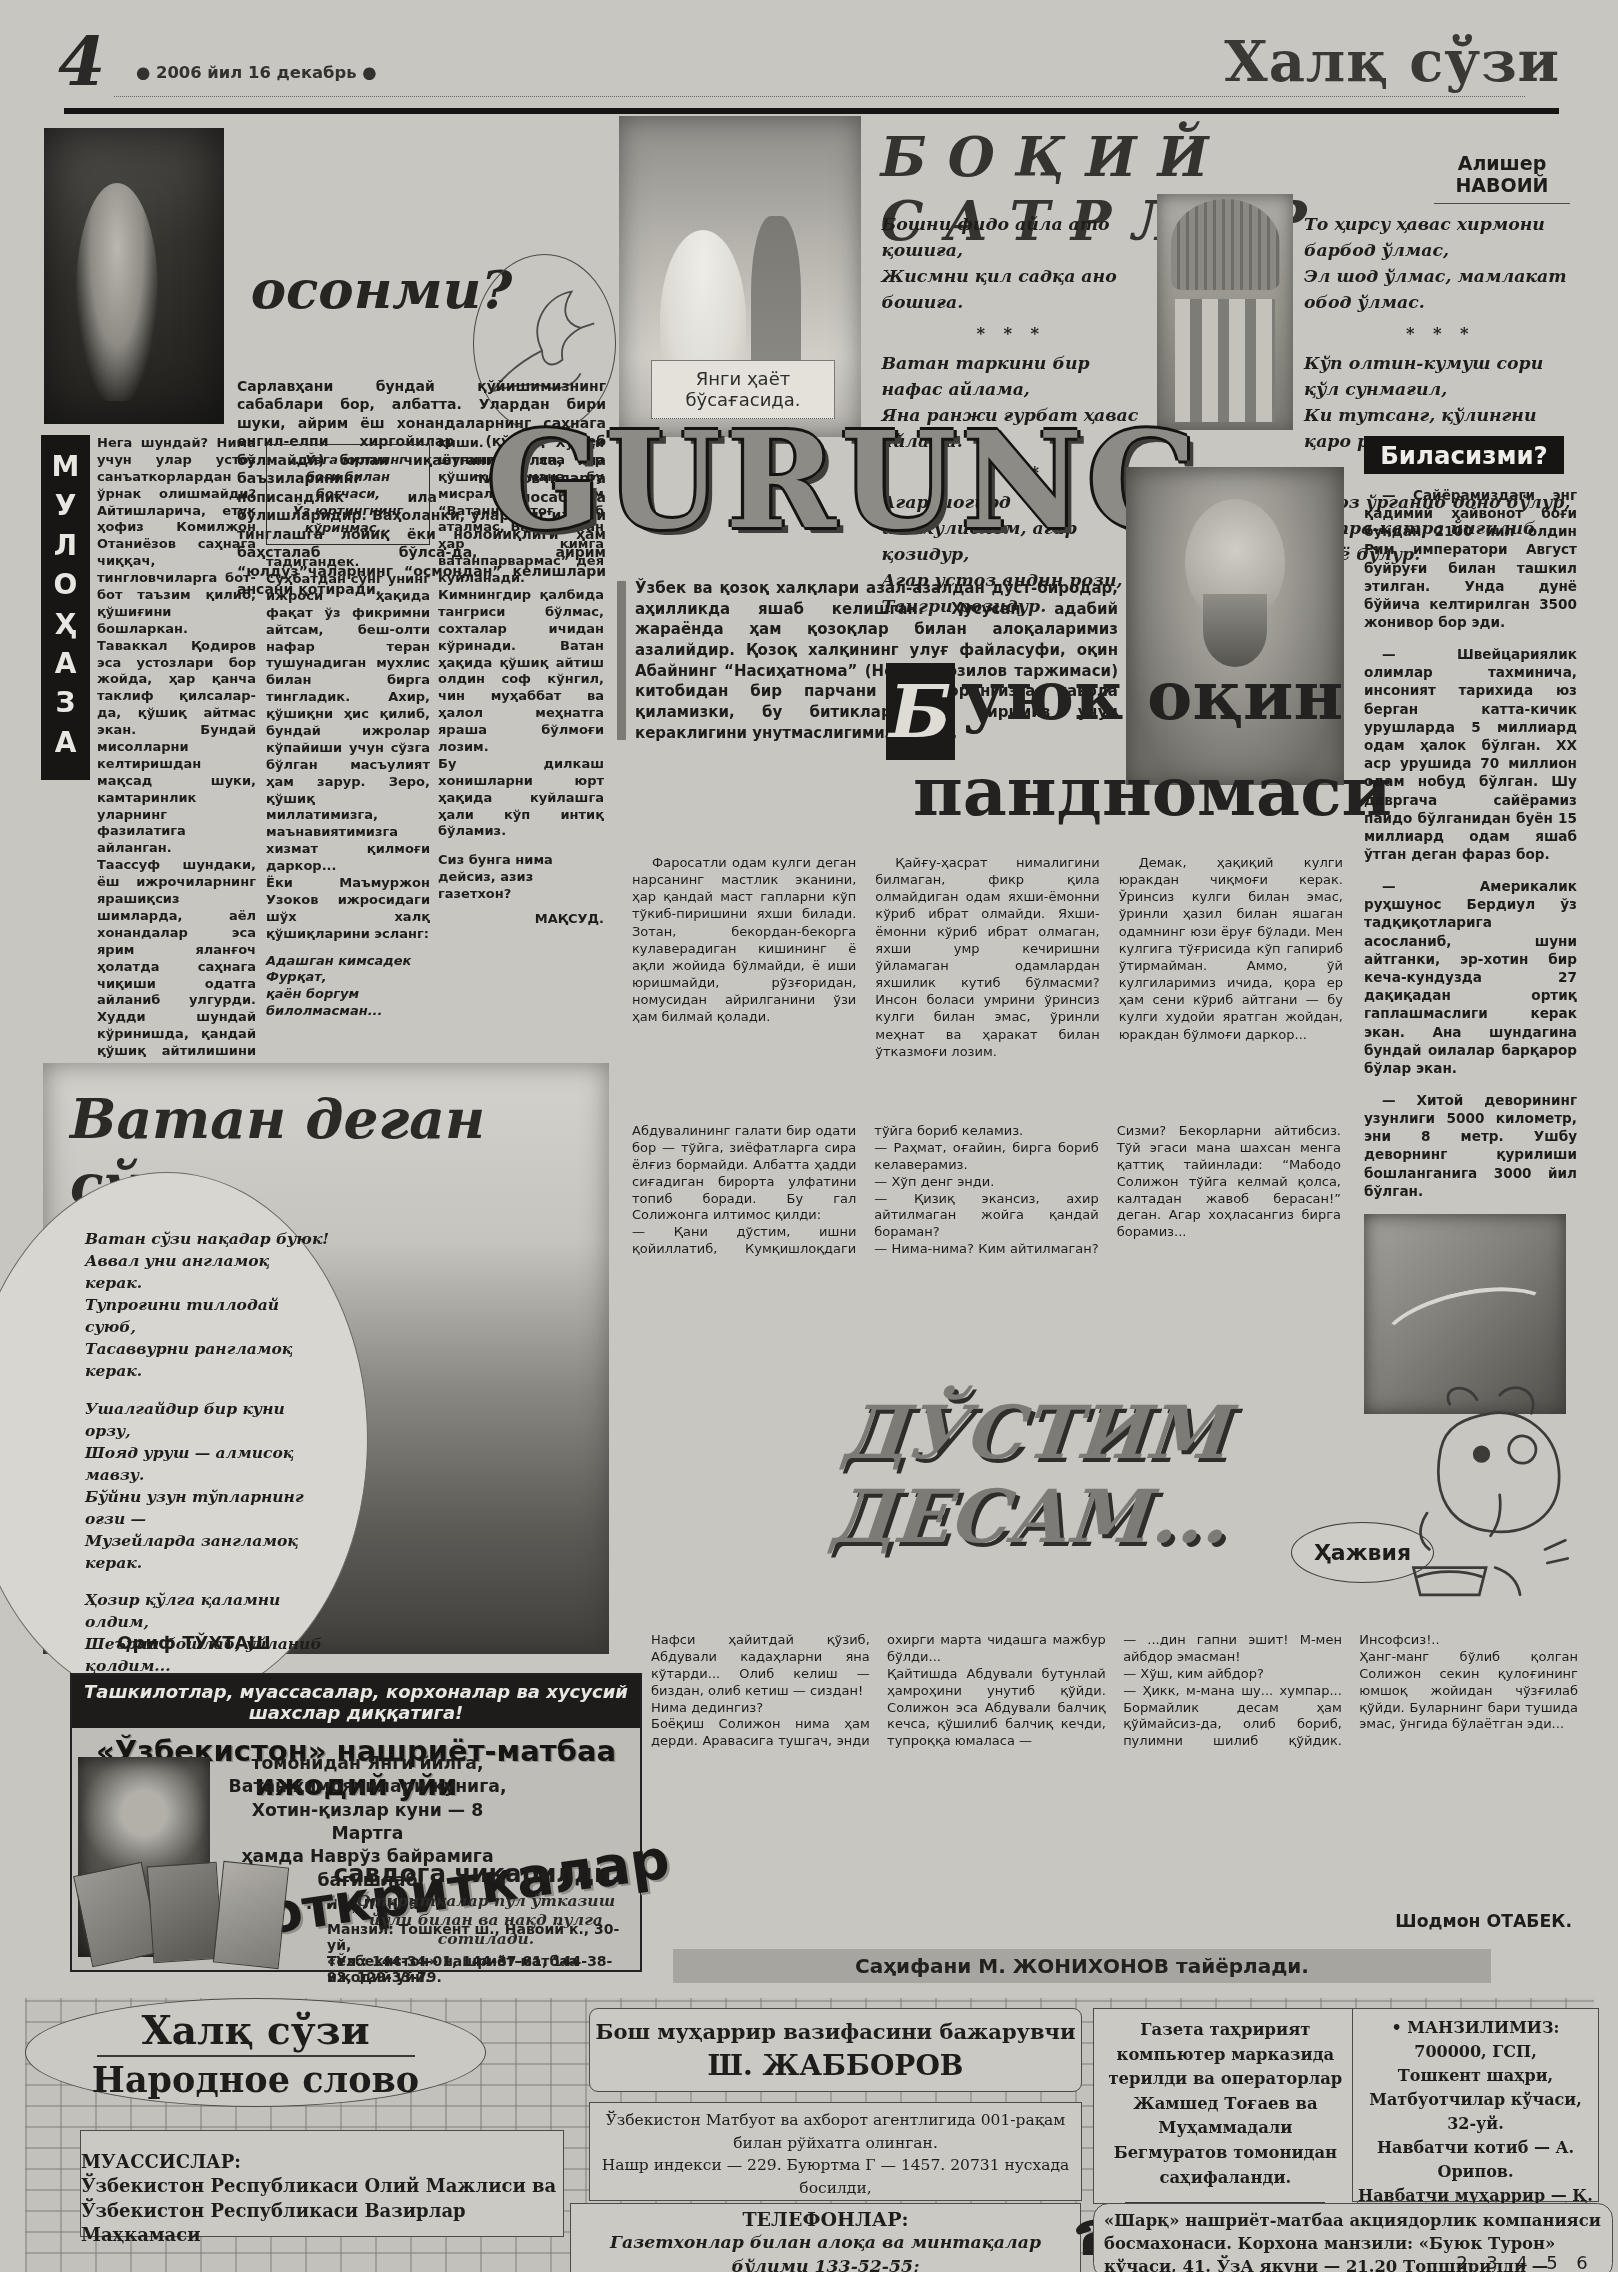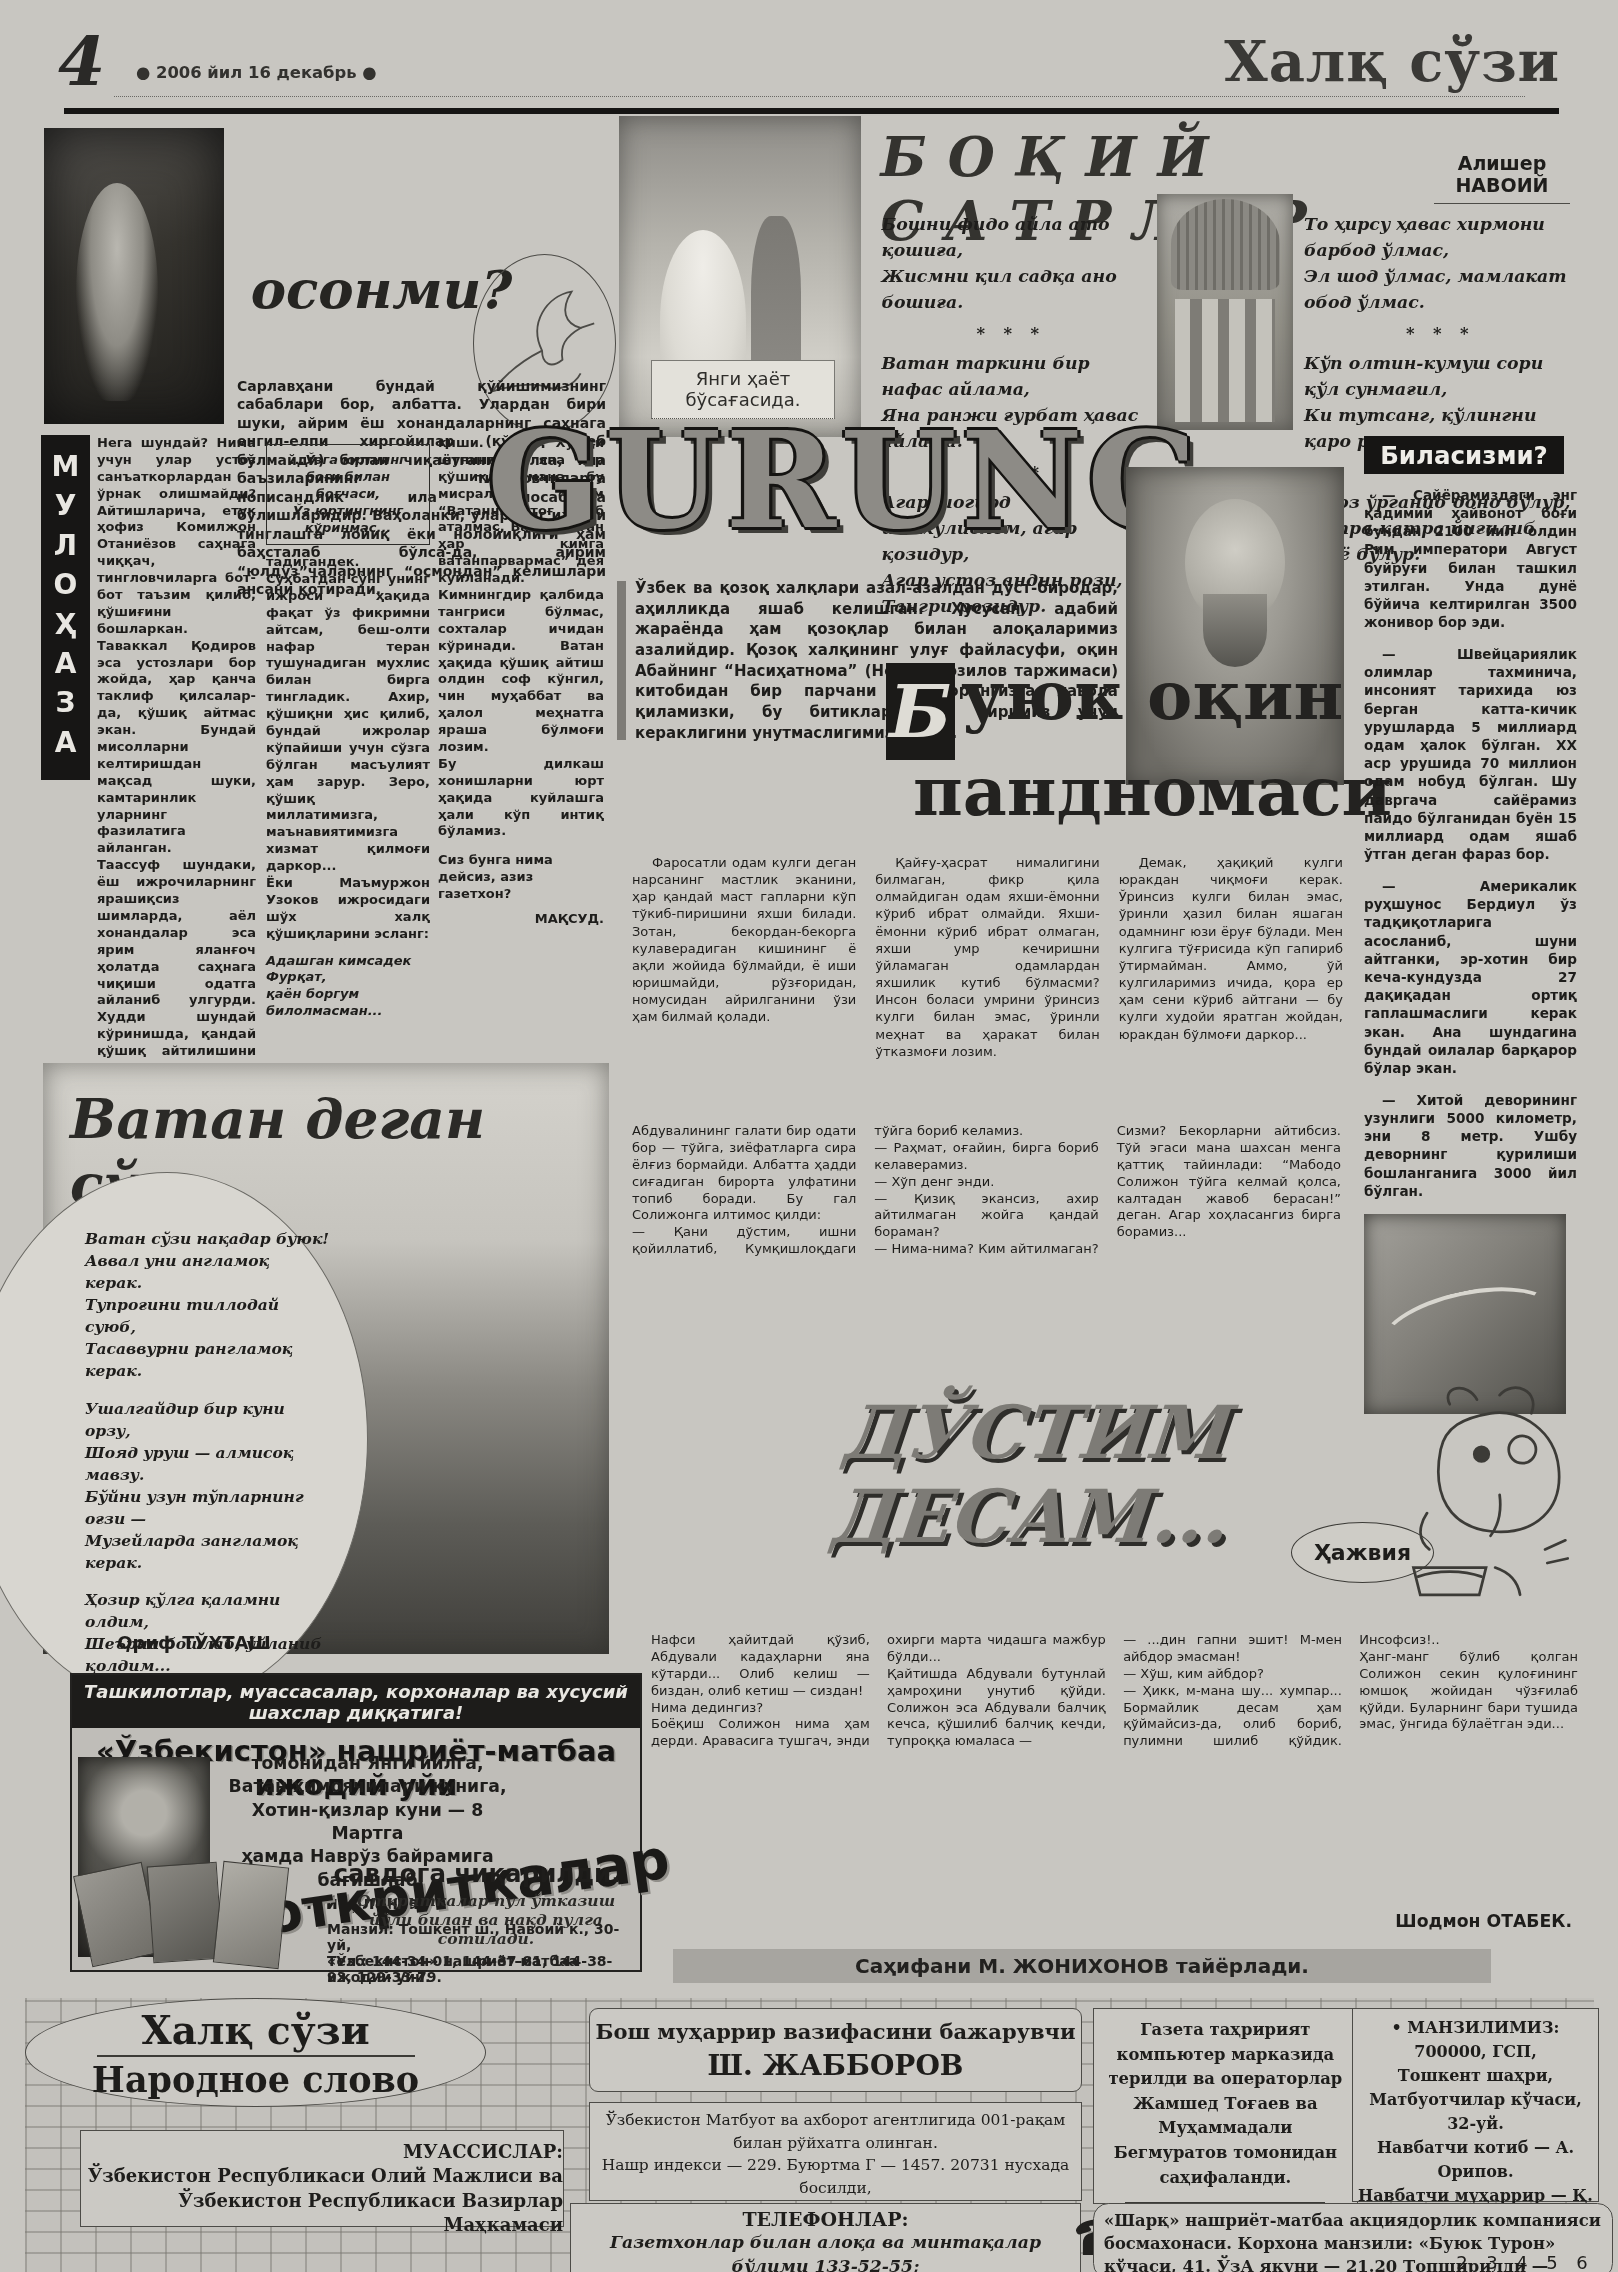--- a/index.html
+++ b/index.html
@@ -153,21 +153,21 @@
        repeating-linear-gradient(0deg,rgba(120,118,112,.45) 0 1.8px,transparent 1.8px 21px),
        repeating-linear-gradient(90deg,rgba(120,118,112,.45) 0 1.8px,transparent 1.8px 35px),
        #c3c1bc;}
   .fbox{position:absolute;background:#cbc9c4;border:1.8px solid #4c4b47;}
   #logo-oval{left:77px;top:10px;width:459px;height:107px;border:1.8px solid #4c4b47;border-radius:50%;
       background:#cbc9c4;text-align:center;}
   #logo-l1{font:700 39px "DejaVu Serif",serif;margin-top:8.2px;}
   #logo-rule{width:318px;height:1.8px;background:#3c3b37;margin:1.8px auto;}
   #logo-l2{font:700 35px "DejaVu Serif",serif;}
   #logo-pen{position:absolute;right:32px;top:13.6px;font-size:55px;transform:rotate(-35deg);color:#1d1c1a;}
-  #muassis{left:55px;top:132px;width:482px;height:86px;text-align:right;font:700 18px "DejaVu Serif",serif;line-height:1.35;padding-top:9px;}
+  #muassis{left:55px;top:132px;width:482px;height:86px;text-align:left;font:700 18px "DejaVu Serif",serif;line-height:1.35;padding-top:19px;}
   #editor{left:564px;top:10px;width:491px;height:82px;text-align:center;border-radius:9px;}
   #editor .l1{font:700 21px "DejaVu Serif",serif;margin-top:10px;}
   #editor .l2{font:700 28px "DejaVu Serif",serif;margin-top:4.5px;}
   #reg{left:564px;top:104px;width:491px;height:91px;text-align:center;font:400 15.5px "DejaVu Serif",serif;line-height:1.45;padding-top:6.4px;}
   #tel{left:545px;top:205px;width:509px;height:68px;text-align:center;padding-top:3.6px;}
   #tel .t1{font:700 19px "DejaVu Serif",serif;}
   #tel .t2{font:italic 700 17.3px "DejaVu Serif",serif;line-height:1.4;}
   #phone-glyph{position:absolute;right:-55px;top:4.5px;font-size:50px;color:#22211f;}
   #typeset{left:1068px;top:10px;width:250px;height:185px;text-align:center;font:700 16.4px "DejaVu Serif",serif;line-height:1.5;padding:9px 6.4px 0;}
   #typeset .divider{width:80%;height:1.8px;background:#3c3b37;margin:11.8px auto;}

